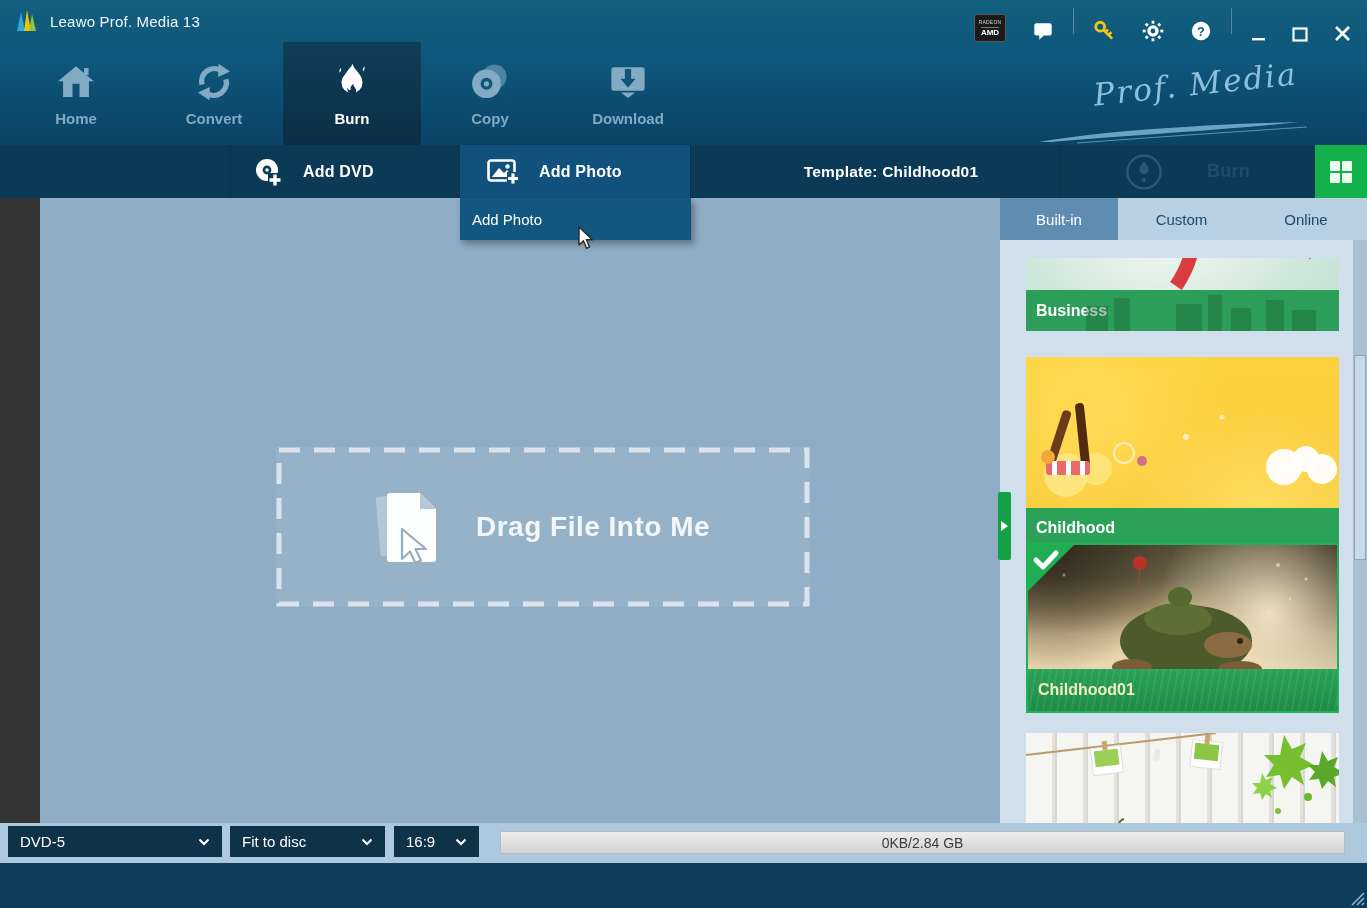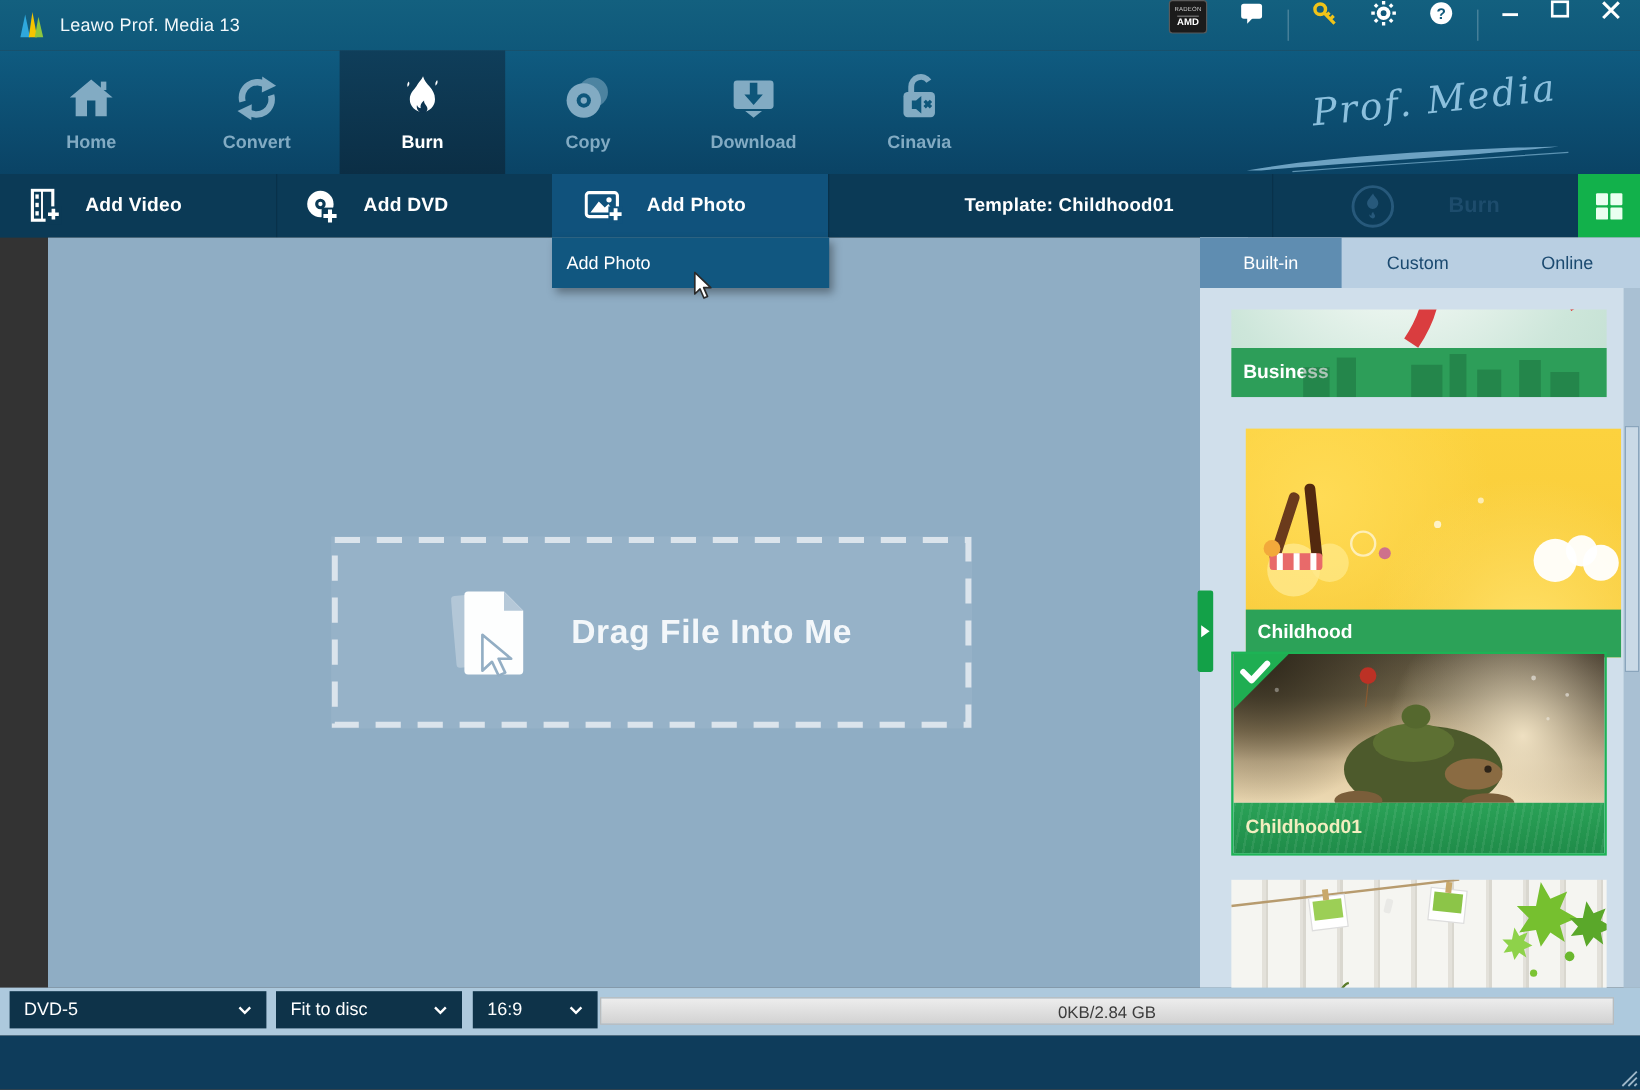--- a/index.html
+++ b/index.html
@@ -6,21 +6,21 @@
   *{box-sizing:border-box;}
   #app{position:relative;width:1367px;height:908px;overflow:hidden;
        font-family:"Liberation Sans",sans-serif;-webkit-font-smoothing:antialiased;}
 
   
   .titlebar{position:absolute;left:0;top:0;width:1367px;height:42px;
     background:linear-gradient(#13607f,#0f587a);display:flex;align-items:center;color:#fff;}
   .logo{width:26px;height:26px;margin:0 10px 0 14px;flex:0 0 auto;}
   .app-title{font-size:15px;color:#f2f8fb;letter-spacing:.2px;}
   .tb-spacer{flex:1;}
-  .tb-btn{height:42px;display:flex;align-items:flex-start;justify-content:center;padding:0 13px;cursor:default;}
+  .tb-btn{height:42px;display:flex;align-items:flex-end;justify-content:center;padding:0 13px;cursor:default;}
   .tb-div{width:1px;height:26px;background:rgba(255,255,255,.28);margin:0 6px;}
   .amd{width:32px;height:28px;background:#1b1b1b;border:1px solid #5a5a5a;border-radius:3px;
        display:flex;flex-direction:column;align-items:center;justify-content:center;line-height:1;}
   .amd .l1{font-size:5px;color:#cfcfcf;letter-spacing:.2px;}
   .amd .l2{font-size:8px;font-weight:bold;color:#fff;border-top:1px solid #777;margin-top:2px;padding-top:1px;}
 
   
   .nav{position:absolute;left:0;top:42px;width:1367px;height:103px;
     background:linear-gradient(#0f5b80,#0a4365);}
   .nav-item{position:absolute;top:0;height:103px;width:138px;display:flex;flex-direction:column;
@@ -68,21 +68,21 @@
   .tab{height:42px;display:flex;align-items:center;justify-content:center;
     font-size:15px;color:#1b4a70;cursor:default;}
   .tab.active{background:#5f8db1;color:#fff;}
   .plist{position:absolute;left:0;top:60px;width:367px;height:583px;overflow:hidden;}
   .thumb{position:absolute;left:26px;width:313px;overflow:hidden;cursor:default;}
   .thumb .band{position:absolute;left:0;bottom:0;width:100%;display:flex;align-items:center;}
   .thumb .band .tname{font-size:16px;font-weight:bold;color:#fff;margin-left:10px;}
   .t-business{top:-90px;height:163px;}
   .t-business .art{position:absolute;inset:0;background:radial-gradient(circle at 45% 10%,#ffffff 0%,#e7f3ec 35%,#cde6da 70%,#c2dfd2 100%);}
   .t-business .band{height:41px;background:#2d9e59;}
-  .t-childhood{top:99px;height:191px;margin-left:12px;}
+  .t-childhood{top:99px;height:191px;}
   .t-childhood .art{position:absolute;inset:0;
     background:radial-gradient(circle at 75% 90%,#ffe066 0%,rgba(255,224,102,0) 45%),
                radial-gradient(circle at 20% 30%,#ffdb55 0%,rgba(255,219,85,0) 50%),
                linear-gradient(#fcd23e,#f7c93a);}
   .t-childhood .band{height:40px;background:#2ca258;}
   .t-childhood01{top:285px;height:170px;border:2px solid #1db355;}
   .t-childhood01 .art{position:absolute;left:0;top:0;width:309px;height:124px;
     background:radial-gradient(circle at 78% 55%,rgba(250,236,205,.9) 0%,rgba(250,236,205,0) 45%),
                radial-gradient(circle at 8% 4%,rgba(40,34,22,.85) 0%,rgba(40,34,22,0) 40%),
                radial-gradient(circle at 95% 2%,rgba(46,36,24,.9) 0%,rgba(46,36,24,0) 45%),
@@ -101,21 +101,21 @@
     display:flex;align-items:center;justify-content:center;cursor:default;}
   .expander .tri{width:0;height:0;border-left:7px solid #fff;border-top:5px solid transparent;border-bottom:5px solid transparent;}
 
   
   .bottombar{position:absolute;left:0;top:823px;width:1367px;height:40px;background:#adc9dd;}
   .sel{position:absolute;top:3px;height:31px;background:#0e3349;color:#fff;font-size:15px;
     display:flex;align-items:center;padding:0 12px;cursor:default;}
   .sel .chev{margin-left:auto;}
   .sel-disc{left:8px;width:214px;gap:45px;}
   .sel-fit{left:230px;width:155px;}
-  .sel-aspect{left:394px;width:104px;}
+  .sel-aspect{left:394px;width:85px;}
   .progress{position:absolute;left:500px;top:8px;width:845px;height:23px;
     background:linear-gradient(#ededed,#d2d2d2);border:1px solid #b8bcbe;
     display:flex;align-items:center;justify-content:center;}
   .progress span{font-size:14px;color:#3c3c3c;}
 
   
   .statusbar{position:absolute;left:0;top:863px;width:1367px;height:45px;background:#0e3c5b;}
   .grip{position:absolute;right:2px;bottom:2px;cursor:default;}
 </style>
 </head>
@@ -228,52 +228,31 @@
       <span class="nlabel">Copy</span>
     </div>
     <div class="nav-item" style="left:559px">
       <svg width="44" height="42" viewBox="0 0 24 24">
         <rect x="2.5" y="3.5" width="19" height="13.5" rx="1.6" fill="currentColor"></rect>
         <polygon points="12,15.2 7.6,10.2 10.2,10.2 10.2,4.6 13.8,4.6 13.8,10.2 16.4,10.2" fill="#0e567a"></polygon>
         <polygon points="8,18 16,18 12,21.2" fill="currentColor"></polygon>
       </svg>
       <span class="nlabel">Download</span>
     </div>
-    <div class="nav-item" style="left:697px">
-      <svg width="44" height="42" viewBox="0 0 24 24">
-        <path d="M8.2 9 V6.4 A4.6 4.6 0 0 1 16.6 3.8" fill="none" stroke="currentColor" stroke-width="2.8"></path>
-        <rect x="4.5" y="9" width="15" height="12" rx="2" fill="currentColor"></rect>
-        <polygon points="8.5,13 10.5,13 13,10.8 13,19.2 10.5,17 8.5,17" fill="#0e567a"></polygon>
-        <path d="M14.6 13.2 l3 3 M17.6 13.2 l-3 3" stroke="#0e567a" stroke-width="1.6"></path>
-      </svg>
-      <span class="nlabel">Cinavia</span>
-    </div>
 
     <div class="brand">
       <span class="script">Prof. Media</span>
       <svg width="280" height="26" viewBox="0 0 280 26">
         <path d="M2 24 C70 12 180 6 262 4 C190 12 80 18 14 24 Z" fill="#7fb3d2" opacity=".85"></path>
         <path d="M40 25 C120 19 210 13 270 9" stroke="#7fb3d2" stroke-width="1" fill="none" opacity=".7"></path>
       </svg>
     </div>
   </div>
 
   <div class="toolbar">
-    <div class="tb-sec sec-addvideo">
-      <svg width="26" height="30" viewBox="0 0 26 30">
-        <rect x="2" y="1.5" width="17" height="25" fill="none" stroke="#fff" stroke-width="2.6"></rect>
-        <rect x="4.5" y="5" width="2.8" height="3.6" fill="#fff"></rect>
-        <rect x="4.5" y="12" width="2.8" height="3.6" fill="#fff"></rect>
-        <rect x="4.5" y="19" width="2.8" height="3.6" fill="#fff"></rect>
-        <line x1="10" y1="2" x2="10" y2="26" stroke="#fff" stroke-width="1.6"></line>
-        <rect x="13" y="15" width="13" height="15" fill="#0b3a56"></rect>
-        <path d="M19.5 17 v9 M15 21.5 h9" stroke="#fff" stroke-width="3"></path>
-      </svg>
-      <span class="tlabel">Add Video</span>
-    </div>
     <div class="sep" style="left:230px"></div>
 
     <div class="tb-sec sec-adddvd">
       <svg width="30" height="30" viewBox="0 0 30 30">
         <circle cx="14" cy="13" r="11" fill="#fff"></circle>
         <circle cx="14" cy="13" r="4.4" fill="#0b3a56"></circle>
         <circle cx="14" cy="13" r="1.8" fill="#fff"></circle>
         <rect x="15" y="16" width="14" height="14" fill="#0b3a56"></rect>
         <path d="M22 17.5 v11 M16.5 23 h11" stroke="#fff" stroke-width="3.4"></path>
       </svg>

